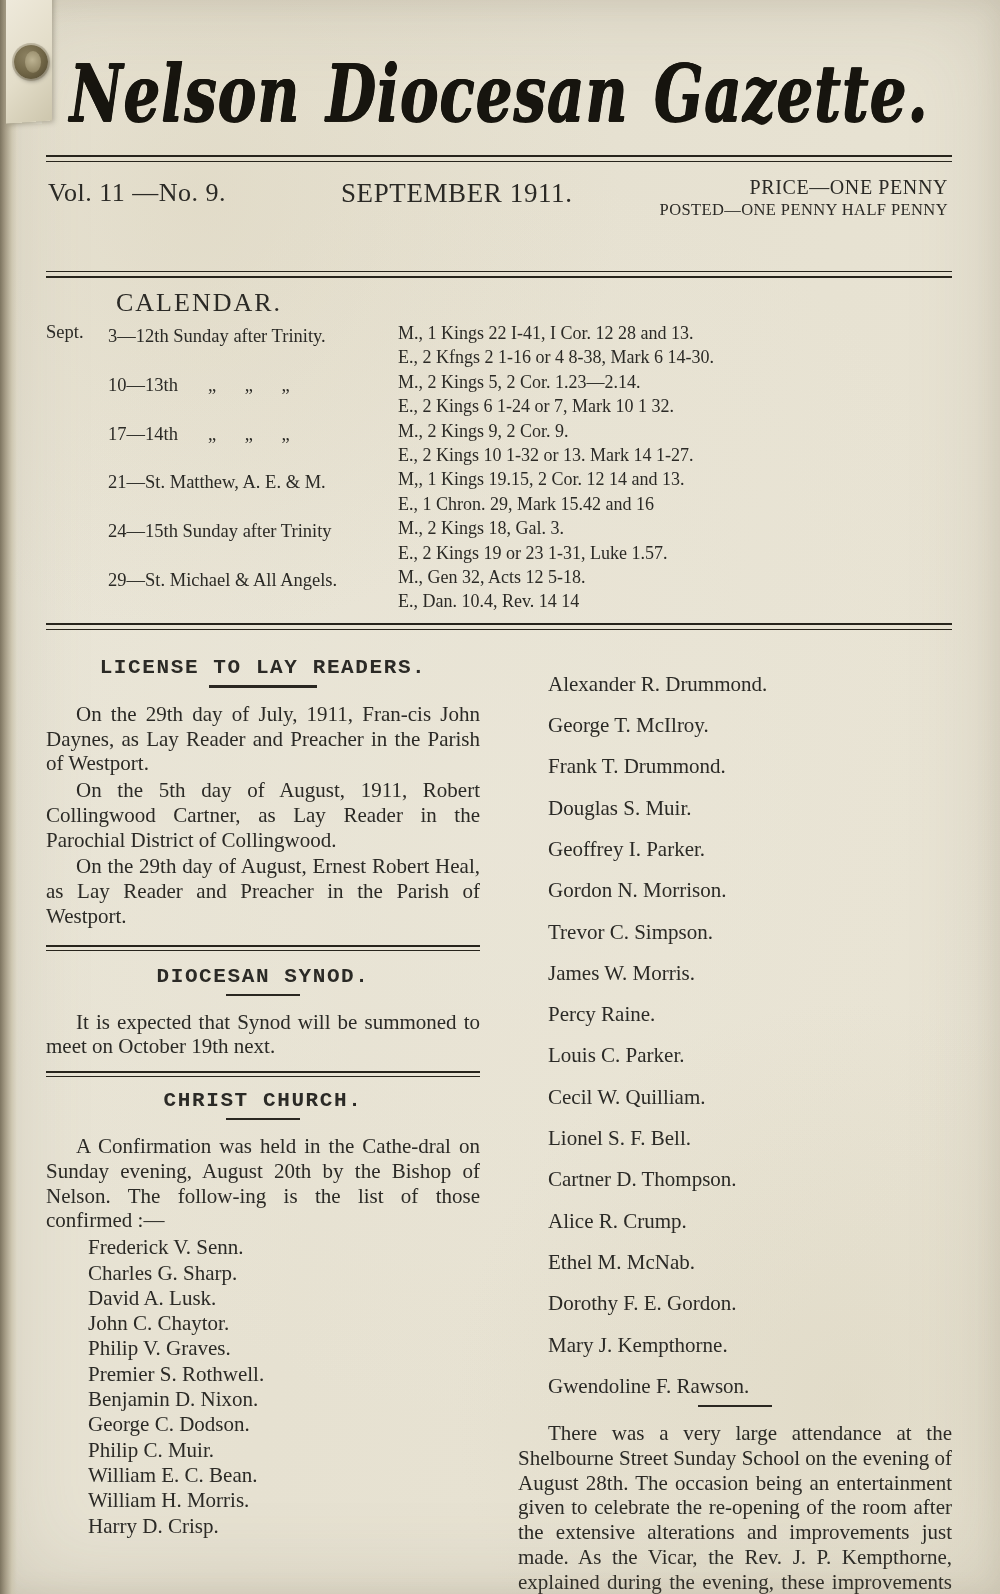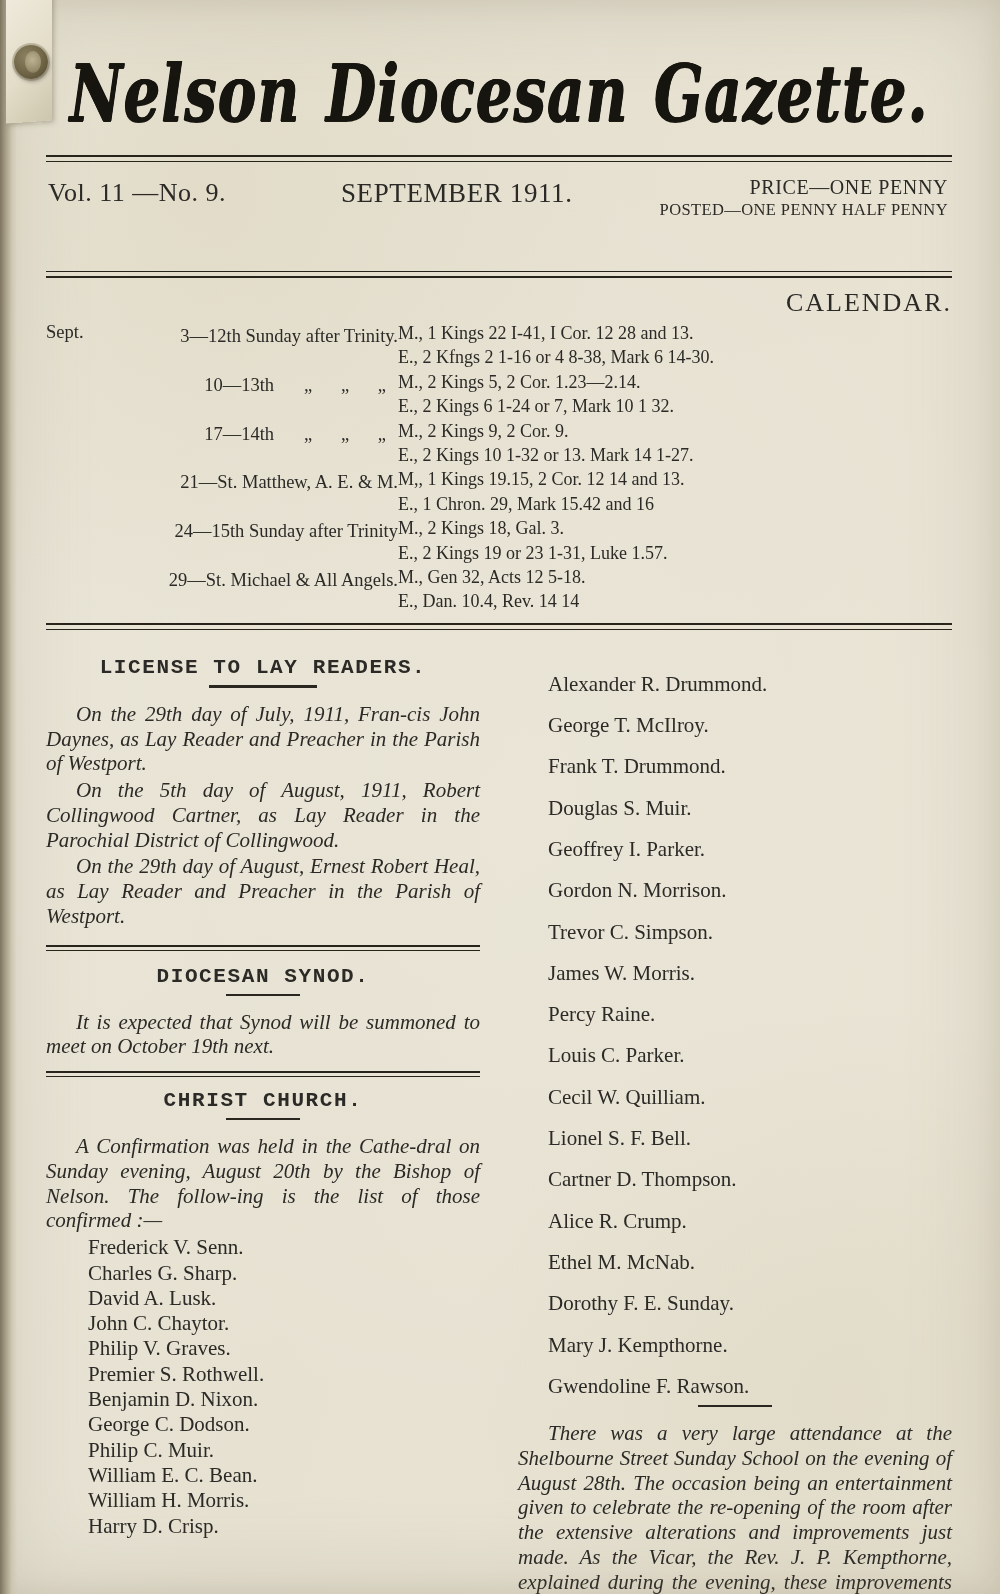--- a/index.html
+++ b/index.html
@@ -140,21 +140,21 @@
     text-align: right;
     white-space: nowrap;
     line-height: 1.18;
     padding-top: 2px;
   }
   .price-main { font-size: 20px; letter-spacing: .6px; font-weight: 500; }
   .price-sub  { font-size: 16.5px; letter-spacing: .4px; }
 
   
   .calendar-head {
-    text-align: right;
+    text-align: left;
     font-size: 26px;
     letter-spacing: 2px;
     margin: 10px 0 4px 0;
     padding-left: 70px;
   }
   .cal-table {
     width: 100%;
     border-collapse: collapse;
     font-size: 18.5px;
   }
@@ -163,21 +163,20 @@
     width: 62px;
     white-space: nowrap;
     padding-right: 4px;
     font-size: 18.5px;
   }
   .cal-day {
     width: 290px;
     white-space: nowrap;
     padding-bottom: 2px;
     line-height: 1.55;
-    text-align: right;
   }
   .cal-day .dit { letter-spacing: 12px; padding-left: 30px; }
   .cal-les {
     padding-left: 10px;
     line-height: 1.30;
     white-space: nowrap;
     font-size: 18px;
   }
   .cal-les div { padding-bottom: 1px; }
 
@@ -212,21 +211,20 @@
   }
   .sec-rule.tiny { width: 74px; border-top-width: 2.6px; }
 
   p.body {
     margin: 0 0 2px 0;
     font-size: 21px;
     line-height: 1.18;
     text-align: justify;
     text-indent: 30px;
     hyphens: manual;
-    font-style: italic;
   }
 
   .namelist {
     margin: 2px 0 0 0;
     padding: 0;
     list-style: none;
   }
   .namelist li {
     font-size: 21px;
     line-height: 1.205;
@@ -376,21 +374,21 @@
             <li>Gordon N. Morrison.</li>
             <li>Trevor C. Simpson.</li>
             <li>James W. Morris.</li>
             <li>Percy Raine.</li>
             <li>Louis C. Parker.</li>
             <li>Cecil W. Quilliam.</li>
             <li>Lionel S. F. Bell.</li>
             <li>Cartner D. Thompson.</li>
             <li>Alice R. Crump.</li>
             <li>Ethel M. McNab.</li>
-            <li>Dorothy F. E. Sunday.</li>
+            <li>Dorothy F. E. Gordon.</li>
             <li>Mary J. Kempthorne.</li>
             <li>Gwendoline F. Rawson.</li>
           </ul>
 
         <div class="sec-rule tiny"></div>
 
         <p class="body">There was a very large attendance at the Shelbourne Street Sunday  School on the evening of  August  28th.  The occasion being an entertainment given to celebrate the re-opening of the room after the  extensive  alterations  and improvements just made. As the Vicar, the Rev. J. P. Kempthorne,  explained during the evening, these improvements have been made entirely at the cost of a member of the  congregation—who was not even asked to do it—but it was done entirely out of goodness of heart and from a desire to help forward the work of God's Church.  May the Bless-ing of God, who loveth  the  cheerful giver,  follow  both  the  gift and the giver.</p>
         <p class="body">The room has been considerably  en-</p>
       </div>
     </div>

